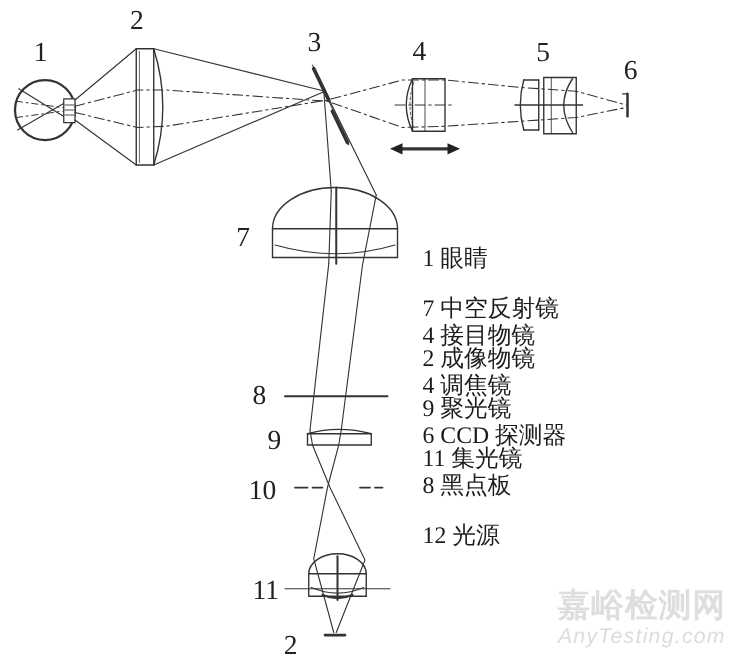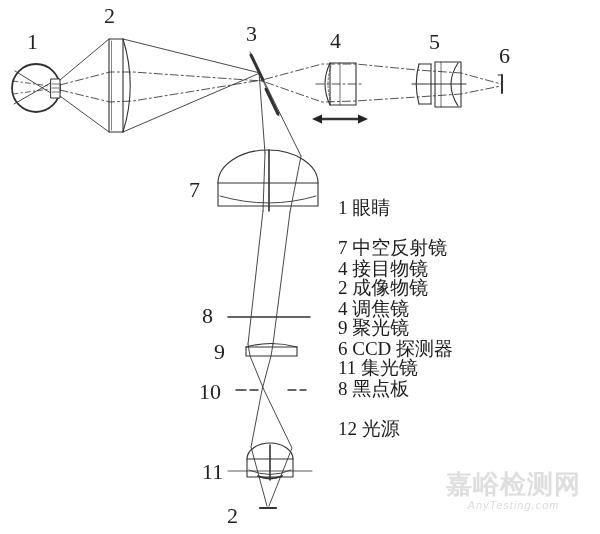--- a/index.html
+++ b/index.html
@@ -16,21 +16,21 @@
   .legend-row{
     height:40px;line-height:40px;font-size:19px;color:#1c1c1c;
     display:flex;gap:21px;white-space:pre;flex-direction:column;
   }
   .watermark{position:absolute;left:446px;top:471px;text-align:center;pointer-events:none;}
   .watermark-cn{
     font-size:26px;font-weight:bold;color:#dedede;letter-spacing:1px;line-height:1.05;
     font-family:"Liberation Sans","DejaVu Sans",sans-serif;
   }
   .watermark-en{
-    font-size:11px;font-style:italic;color:#dcdcdc;letter-spacing:1px;margin-top:1px;
+    font-size:17px;font-style:italic;color:#dcdcdc;letter-spacing:1px;margin-top:1px;
     font-family:"Liberation Sans","DejaVu Sans",sans-serif;
   }
   svg line,svg path,svg polyline,svg circle,svg rect{vector-effect:non-scaling-stroke;}
 </style>
 </head>
 <body>
 
 <div class="stage">
 
   <svg class="diagram-svg" width="600" height="534" viewBox="0 0 600 534" fill="none" stroke="#333" stroke-width="1.1" stroke-linecap="round">

